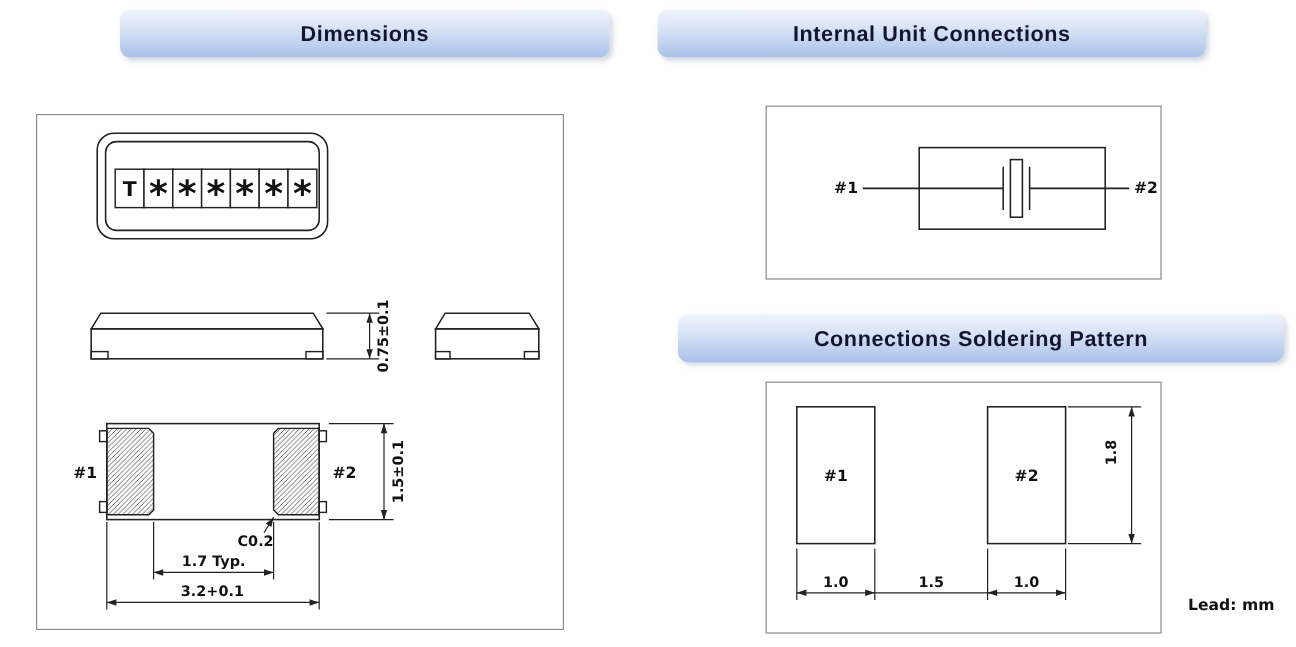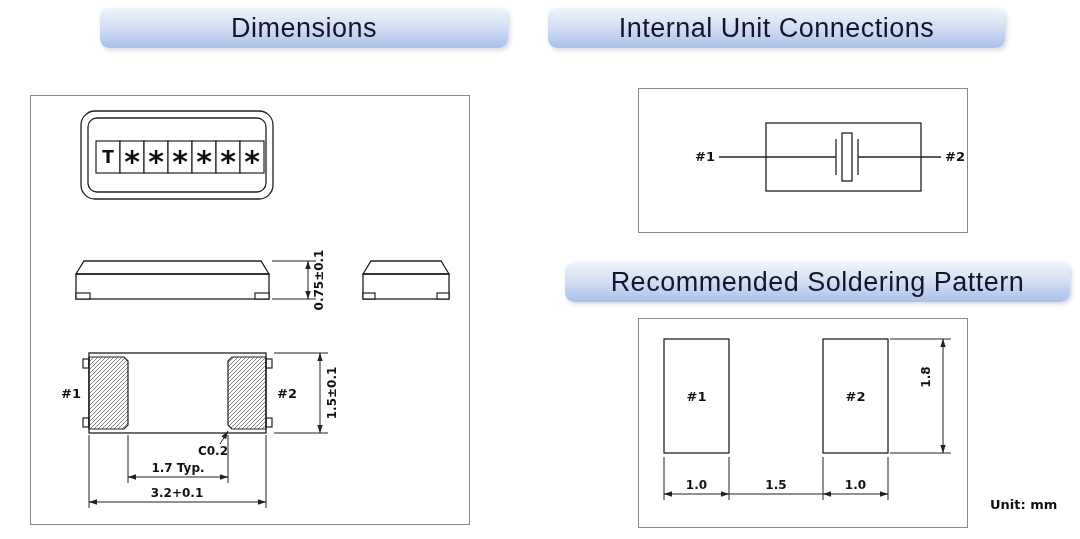--- a/index.html
+++ b/index.html
@@ -4,21 +4,21 @@
 <style>
   *{margin:0;padding:0;box-sizing:border-box}
   html,body{width:1080px;height:539px;background:#ffffff;overflow:hidden;
     font-family:"Liberation Sans",sans-serif}
   .page{position:absolute;left:0;top:0;width:1080px;height:539px;background:#ffffff}
 
   .hdr{position:absolute;height:40px;border-radius:9px;
     background:linear-gradient(180deg,#f0f5fd 0%,#d4e0f4 45%,#a9c1e8 100%);
     box-shadow:2px 2px 4px rgba(130,145,175,.35);
     display:flex;align-items:center;justify-content:center;
-    font-size:27px;letter-spacing:.5px;color:#14142e;font-weight:400}
+    font-size:18px;letter-spacing:.5px;color:#14142e;font-weight:700}
   #hdr-dim{left:100px;top:8px;width:408px}
   #hdr-int{left:548px;top:8px;width:457px}
   #hdr-sold{left:565px;top:262px;width:505px}
 
   .panel{position:absolute;background:#fff;border:1px solid #8a8a8a}
   #panel-dim{left:30px;top:95px;width:440px;height:430px}
   #panel-int{left:638px;top:88px;width:330px;height:145px}
   #panel-sold{left:638px;top:318px;width:330px;height:210px}
 
   svg{display:block}
@@ -38,21 +38,21 @@
 
 <div class="page">
 
   <div class="hdr" id="hdr-dim">
     <span>Dimensions</span>
   </div>
   <div class="hdr" id="hdr-int">
     <span>Internal Unit Connections</span>
   </div>
   <div class="hdr" id="hdr-sold">
-    <span>Recommended Soldering Pattern</span>
+    <span>Connections Soldering Pattern</span>
   </div>
 
   <div class="panel" id="panel-dim">
     <svg width="438" height="428" viewBox="0 0 438 428">
       <defs>
         <marker id="ahd" markerWidth="10" markerHeight="8" refX="8.5" refY="3" orient="auto-start-reverse" markerUnits="userSpaceOnUse">
           <path d="M0.5,0.3 L8.5,3 L0.5,5.7 z" fill="#222"></path>
         </marker>
         <pattern id="hatchp" patternUnits="userSpaceOnUse" width="4" height="4">
           <path d="M0,4 L4,0" stroke="#666" stroke-width="0.8"></path>
@@ -172,15 +172,15 @@
       </g>
       <g>
         <line x1="251" y1="20" x2="312" y2="20" class="dln"></line>
         <line x1="251" y1="134" x2="312" y2="134" class="dln"></line>
         <line x1="304" y1="20" x2="304" y2="134" class="dln" marker-start="url(#ahs)" marker-end="url(#ahs)"></line>
         <text transform="translate(291,58) rotate(-90)" text-anchor="middle" class="dimtext">1.8</text>
       </g>
     </svg>
   </div>
 
-  <div class="unit">Unit: mm</div>
+  <div class="unit">Lead: mm</div>
 
 </div>
 
 </body></html>

